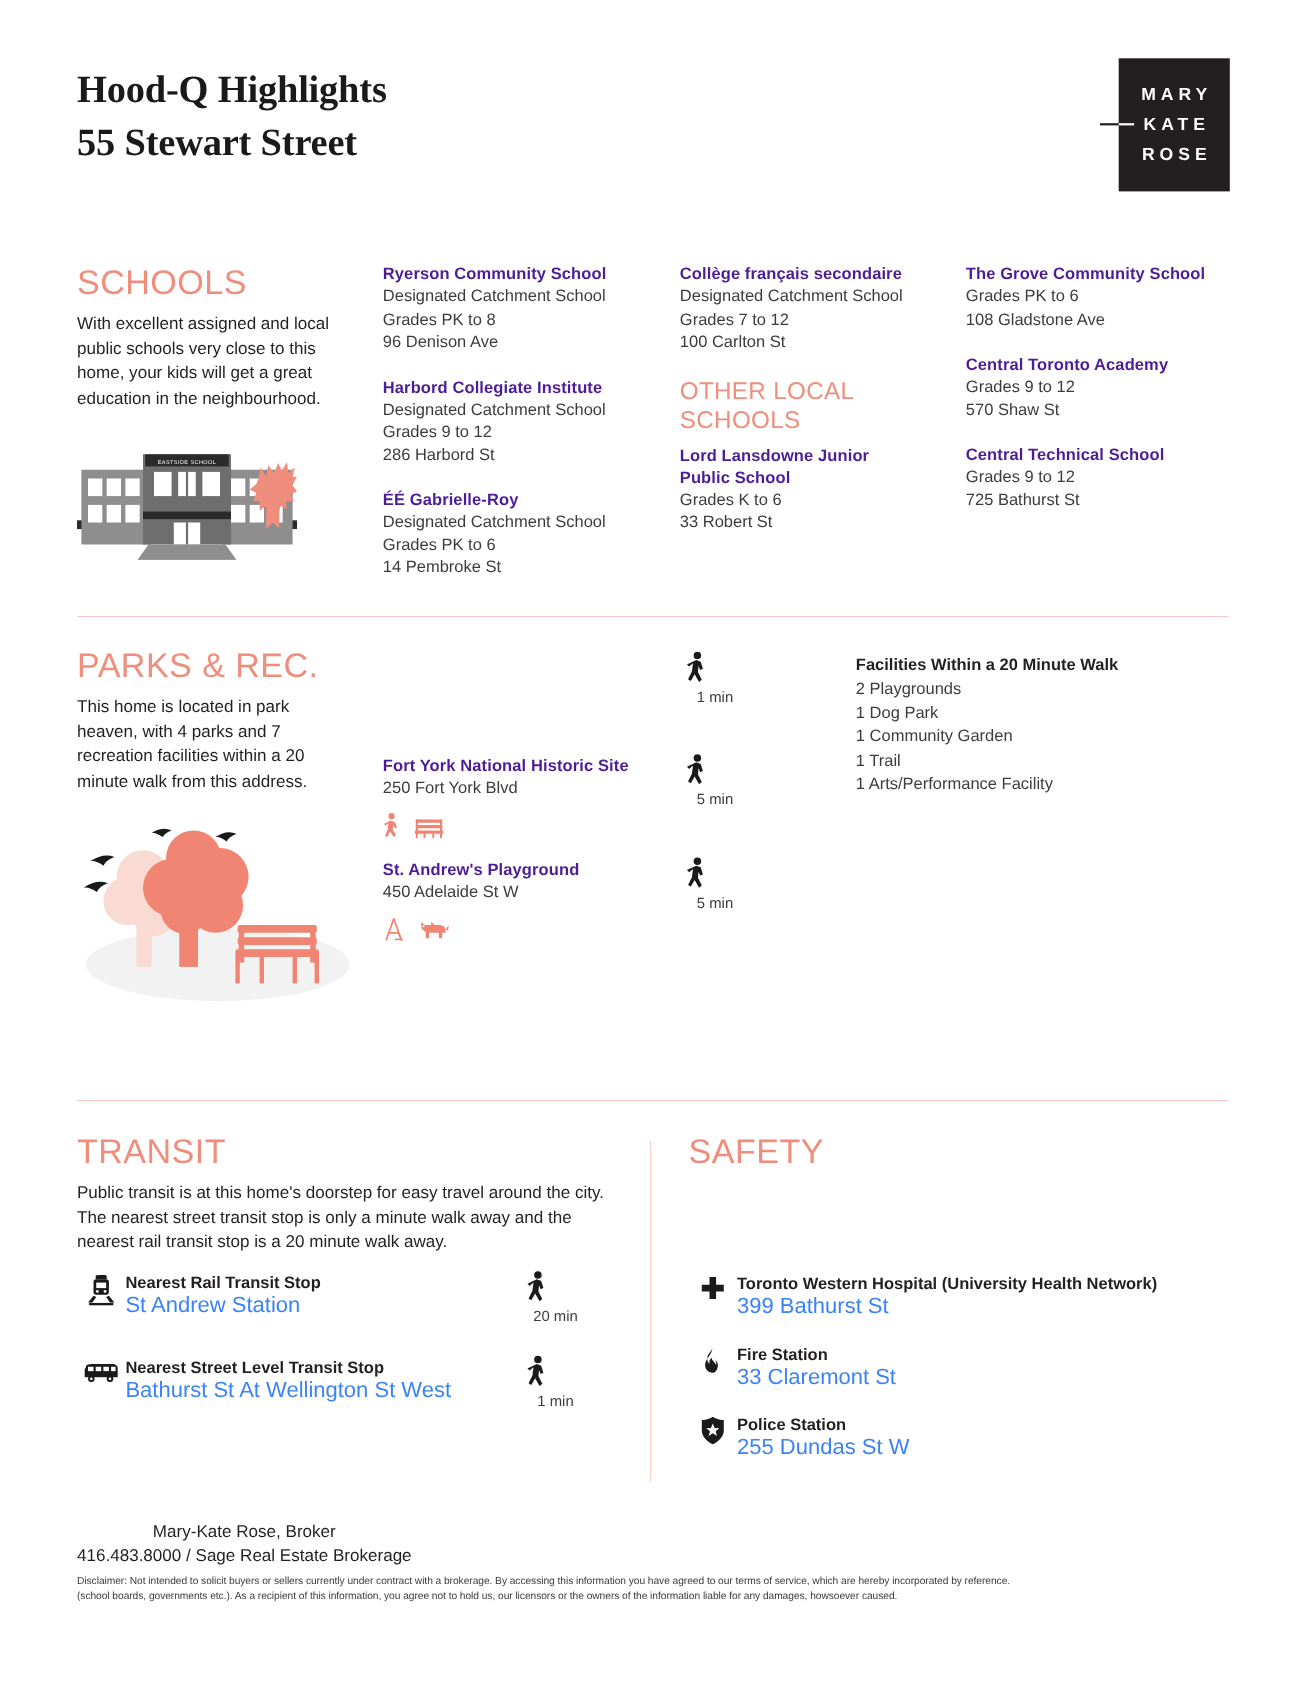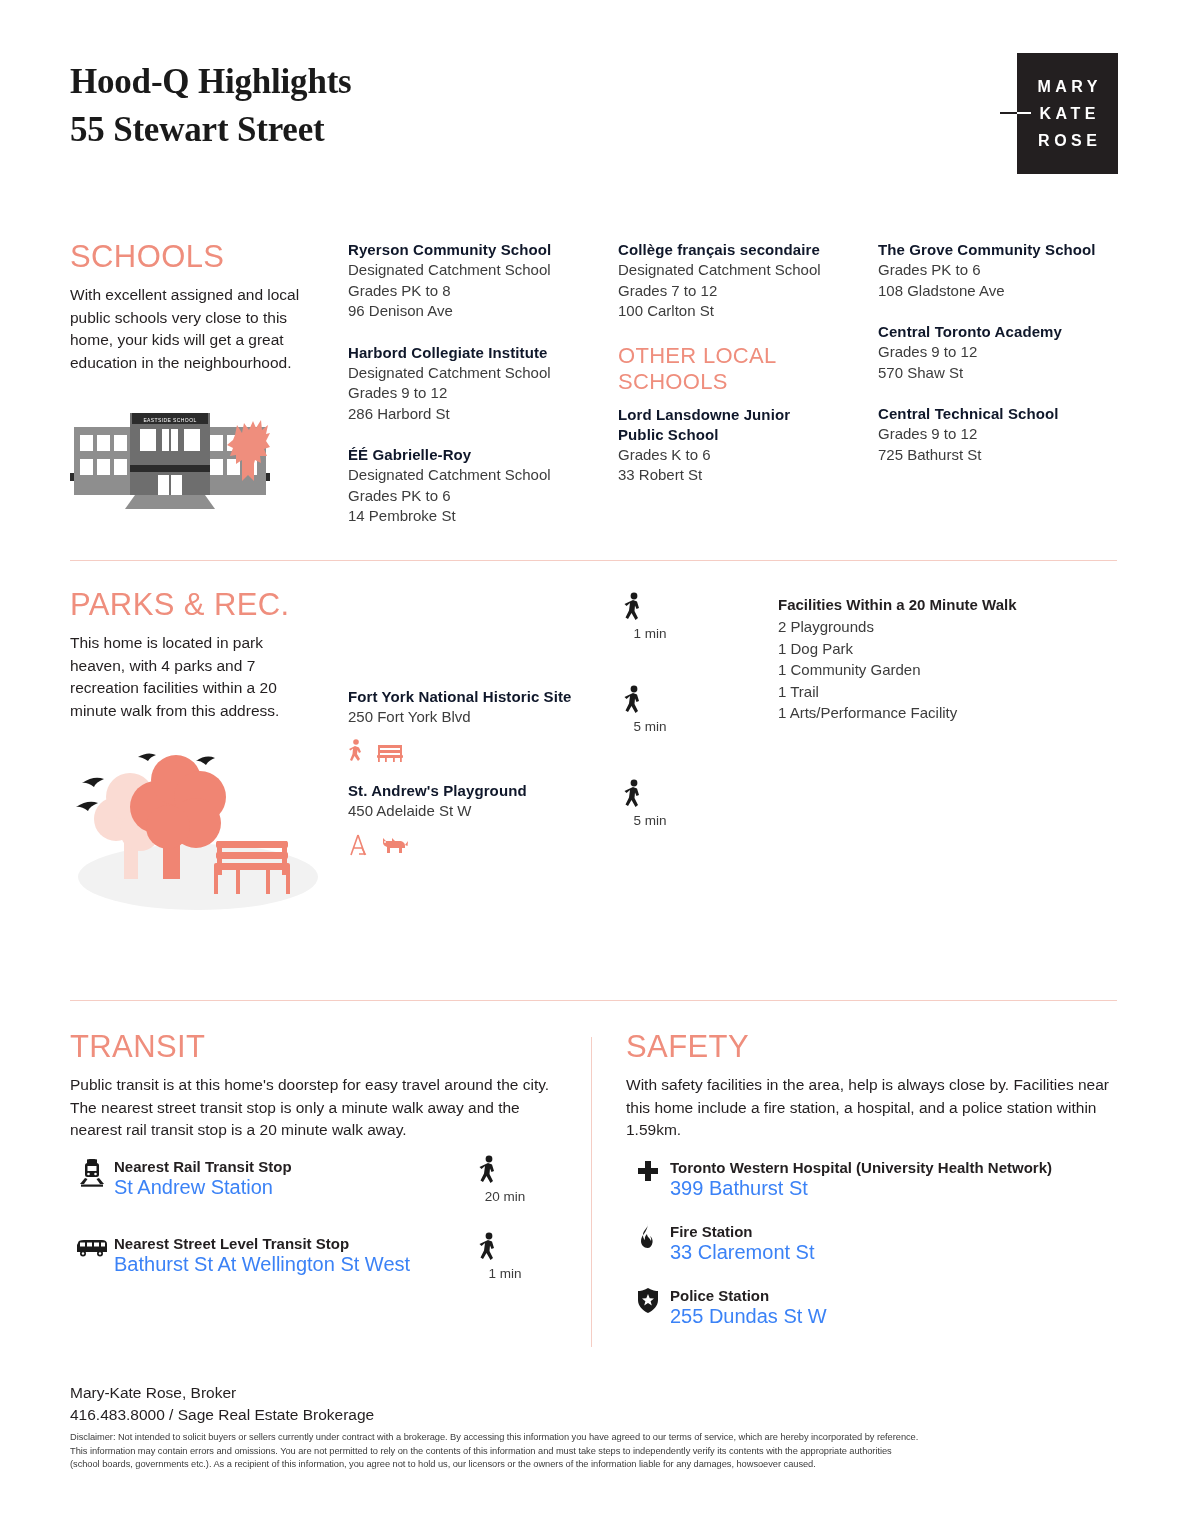--- a/index.html
+++ b/index.html
@@ -85,21 +85,21 @@
     position: absolute;
     width: 1px;
     background: #f5cdc4;
   }
 
   
   .entry { margin-bottom: 21px; }
   .entry-name {
     font-size: 15px;
     font-weight: bold;
-    color: #0f172a;
+    color: #4c1d95;
     line-height: 20px;
     letter-spacing: 0.1px;
   }
   .entry-line {
     font-size: 15px;
     color: #3c3c3c;
     line-height: 20.5px;
   }
   .sub-head {
     font-size: 22px;
@@ -452,21 +452,20 @@
           <circle cx="14" cy="4" r="3.4" fill="#1a1a1a"></circle>
           <path d="M13 8 L17 9.5 L19 16 L16.5 17 L15 13.5 L14.5 19 L18 26 L15.5 28 L11.5 21 L8 27 L5.5 25.5 L9 18.5 L10 11 L6.5 14 L4.5 12 Z" fill="#1a1a1a"></path>
         </svg>
         <span class="walk-label" style="display:block;">1 min</span>
       </span>
     </div>
   </div>
 
   <div class="col" style="left:626px; top:1030px; width:490px;">
     <div class="sec-head">SAFETY</div>
-    <div class="sec-blurb">With safety facilities in the area, help is always close by. Facilities near this home include a fire station, a hospital, and a police station within 1.59km.</div>
   </div>
 
   <div class="col" style="left:626px; top:1158px; width:490px;">
     <div class="tsrow">
       <span class="glyph">
         <svg width="24" height="24" viewBox="0 0 24 24" fill="#1a1a1a">
           <path d="M9 1 L15 1 L15 8 L22 8 L22 14 L15 14 L15 21 L9 21 L9 14 L2 14 L2 8 L9 8 Z"></path>
         </svg>
       </span>
       <span>
@@ -494,24 +493,23 @@
           <polygon points="11,6 12.7,10.2 17,10.4 13.6,13.2 14.8,17.4 11,15 7.2,17.4 8.4,13.2 5,10.4 9.3,10.2" fill="#ffffff"></polygon>
         </svg>
       </span>
       <span>
         <span class="ts-name" style="display:block;">Police Station</span>
         <span class="ts-sub" style="display:block;">255 Dundas St W</span>
       </span>
     </div>
   </div>
 
-  <div class="col" style="left:70px; top:1382px;">
+  <div class="col" style="left:70px; top:1382px;text-align:center;">
     <div class="footer-name">Mary-Kate Rose, Broker</div>
     <div class="footer-name">416.483.8000 / Sage Real Estate Brokerage</div>
   </div>
 
   <div class="col" style="left:70px; top:1431px; width:1050px;">
     <div class="disclaimer">Disclaimer: Not intended to solicit buyers or sellers currently under contract with a brokerage. By accessing this information you have agreed to our terms of service, which are hereby incorporated by reference.</div>
-    <div class="disclaimer">This information may contain errors and omissions. You are not permitted to rely on the contents of this information and must take steps to independently verify its contents with the appropriate authorities</div>
     <div class="disclaimer">(school boards, governments etc.). As a recipient of this information, you agree not to hold us, our licensors or the owners of the information liable for any damages, howsoever caused.</div>
   </div>
 
 </div>
 
 </body></html>

